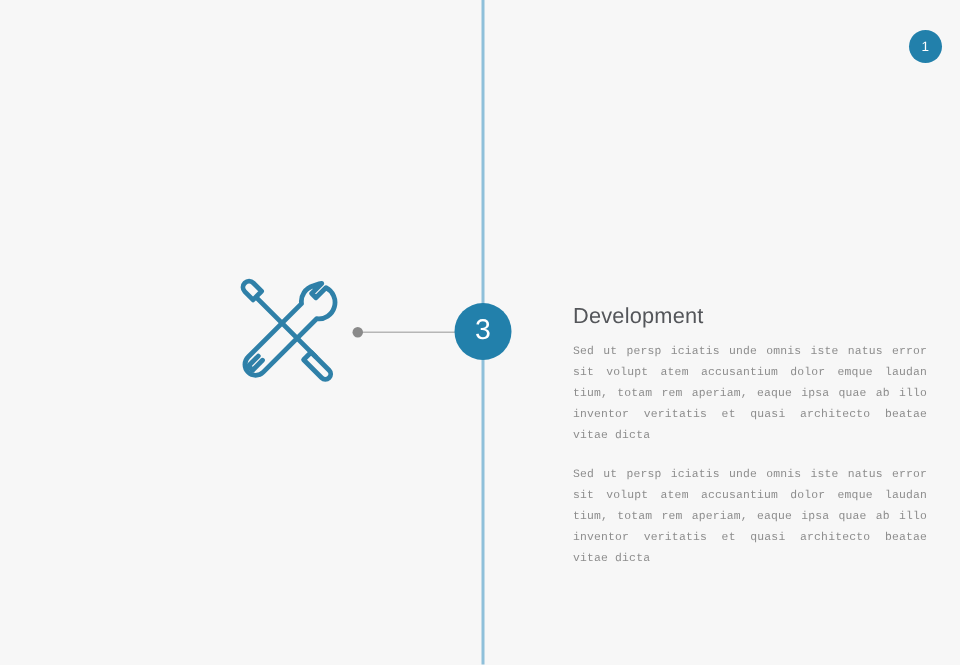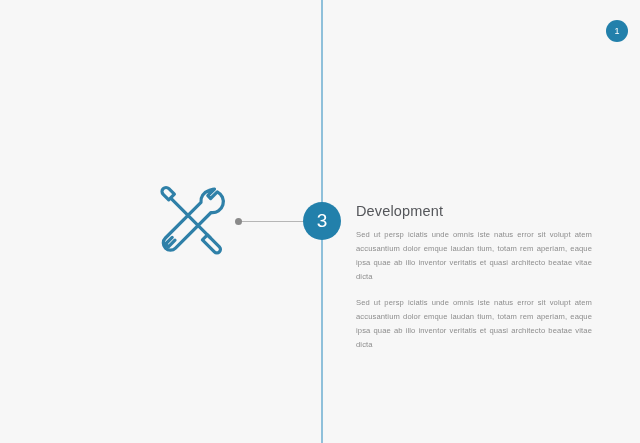--- a/index.html
+++ b/index.html
@@ -92,40 +92,40 @@
     left: 152px;
     top: 180px;
     width: 80px;
     height: 80px;
   }
   .tool-icon svg { display: block; }
 
   
   .content-block {
     position: absolute;
-    left: 356px;
+    left: 382px;
     top: 203px;
     width: 236px;
   }
   .content-title {
     font-size: 14.5px;
     font-weight: 400;
     color: #54565a;
     letter-spacing: 0.15px;
     margin: 0 0 9px 0;
     font-family: "Liberation Sans", sans-serif;
   }
   .content-para {
     font-size: 7.6px;
     line-height: 14px;
     color: #8d8d8d;
     text-align: justify;
     margin: 0 0 12px 0;
     letter-spacing: 0.12px;
-    font-family: Liberation Sans, sans-serif;
+    font-family: Liberation Mono, monospace;
   }
   .content-para:last-child { margin-bottom: 0; }
 </style>
 </head>
 <body>
 
 <div id="slide">
 
   <div class="timeline-axis"></div>
 

